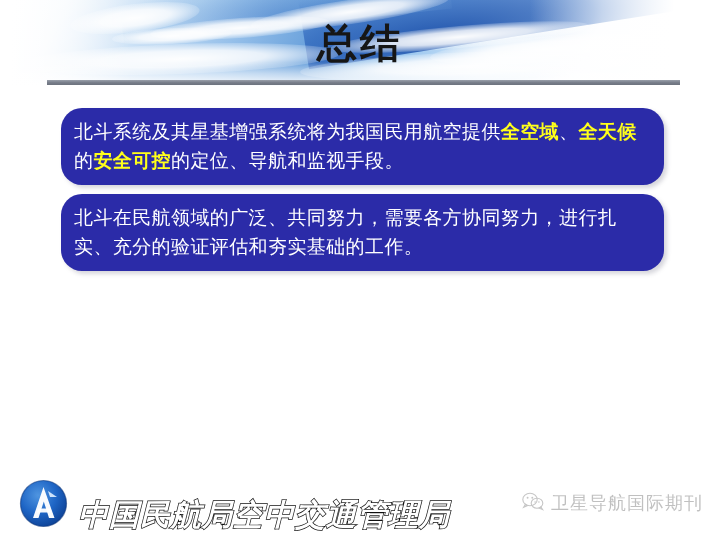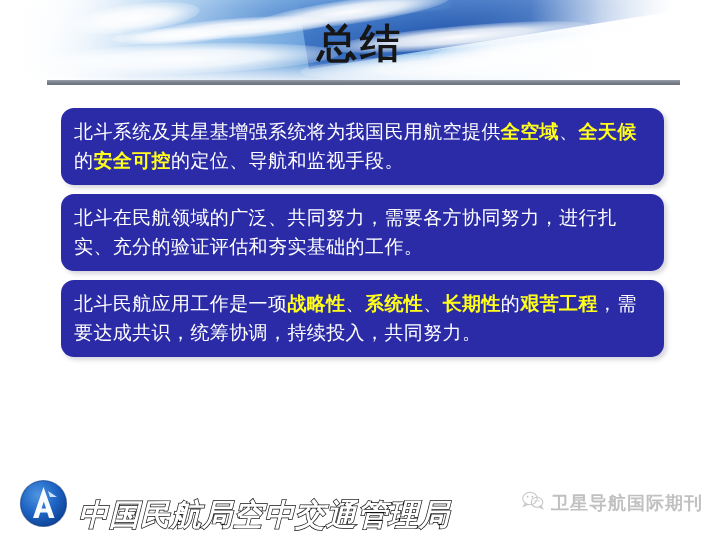--- a/index.html
+++ b/index.html
@@ -142,21 +142,21 @@
     position: absolute;
     left: 61px;
     top: 108px;
     width: 603px;
   }
   .bullet-box {
     position: relative;
     box-sizing: border-box;
     width: 603px;
     background: #2B2BA8;
-    border-radius: 13px;
+    border-radius: 21px;
     padding: 9px 13px 10px 13px;
     margin-bottom: 9px;
     box-shadow: 3px 3px 4px rgba(120,120,140,0.30);
   }
   .bullet-text {
     font-family: "DejaVu Sans", "Liberation Sans", sans-serif;
     font-size: 19px;
     line-height: 29px;
     color: #ffffff;
     letter-spacing: 0.4px;
@@ -191,25 +191,24 @@
     paint-order: stroke fill;
     z-index: 6;
   }
 
   
   .watermark {
     position: absolute;
     left: 522px;
     top: 491px;
     display: flex;
-    align-items: flex-start;
+    align-items: flex-end;
     gap: 7px;
     opacity: 0.34;
     z-index: 6;
-    font-weight: bold;
   }
   .watermark-text {
     font-family: "DejaVu Sans", "Liberation Sans", sans-serif;
     font-size: 18px;
     color: #4a4a4a;
     letter-spacing: 1px;
     white-space: nowrap;
   }
   .wechat-icon { display: block; }
 </style>
@@ -242,23 +241,20 @@
   <div class="boxes">
 
     <div class="bullet-box">
       <div class="bullet-text"><span>北斗系统及其星基增强系统将为我国民用航空提供</span><span class="hl">全空域</span><span>、</span><span class="hl">全天候</span><span>的</span><span class="hl">安全可控</span><span>的定位、导航和监视手段。</span></div>
     </div>
 
     <div class="bullet-box">
       <div class="bullet-text"><span>北斗在民航领域的广泛、共同努力，需要各方协同努力，进行扎实、充分的验证评估和夯实基础的工作。</span></div>
     </div>
 
-    <div class="bullet-box">
-      <div class="bullet-text"><span>北斗民航应用工作是一项</span><span class="hl">战略性</span><span>、</span><span class="hl">系统性</span><span>、</span><span class="hl">长期性</span><span>的</span><span class="hl">艰苦工程</span><span>，需要达成共识，统筹协调，持续投入，共同努力。</span></div>
-    </div>
 
   </div>
 
   <div class="footer-logo">
     <svg width="53" height="53" viewBox="0 0 53 53" aria-hidden="true">
       <defs>
         <radialGradient id="lg" cx="38%" cy="32%" r="75%">
           <stop offset="0%" stop-color="#4f95e0"></stop>
           <stop offset="52%" stop-color="#1f66c6"></stop>
           <stop offset="100%" stop-color="#0c3f92"></stop>

